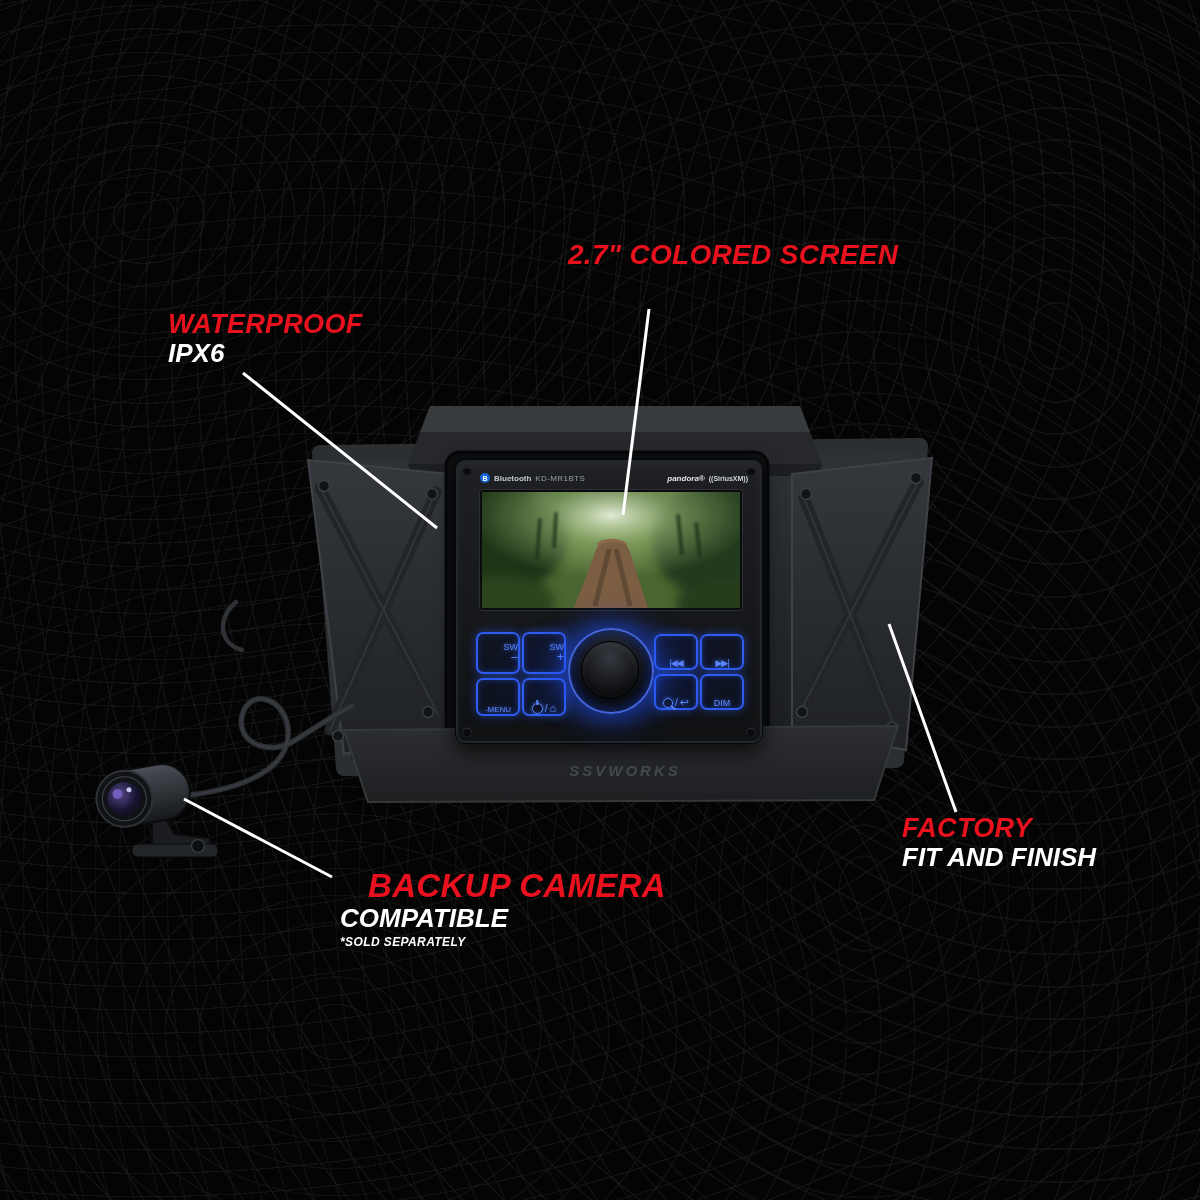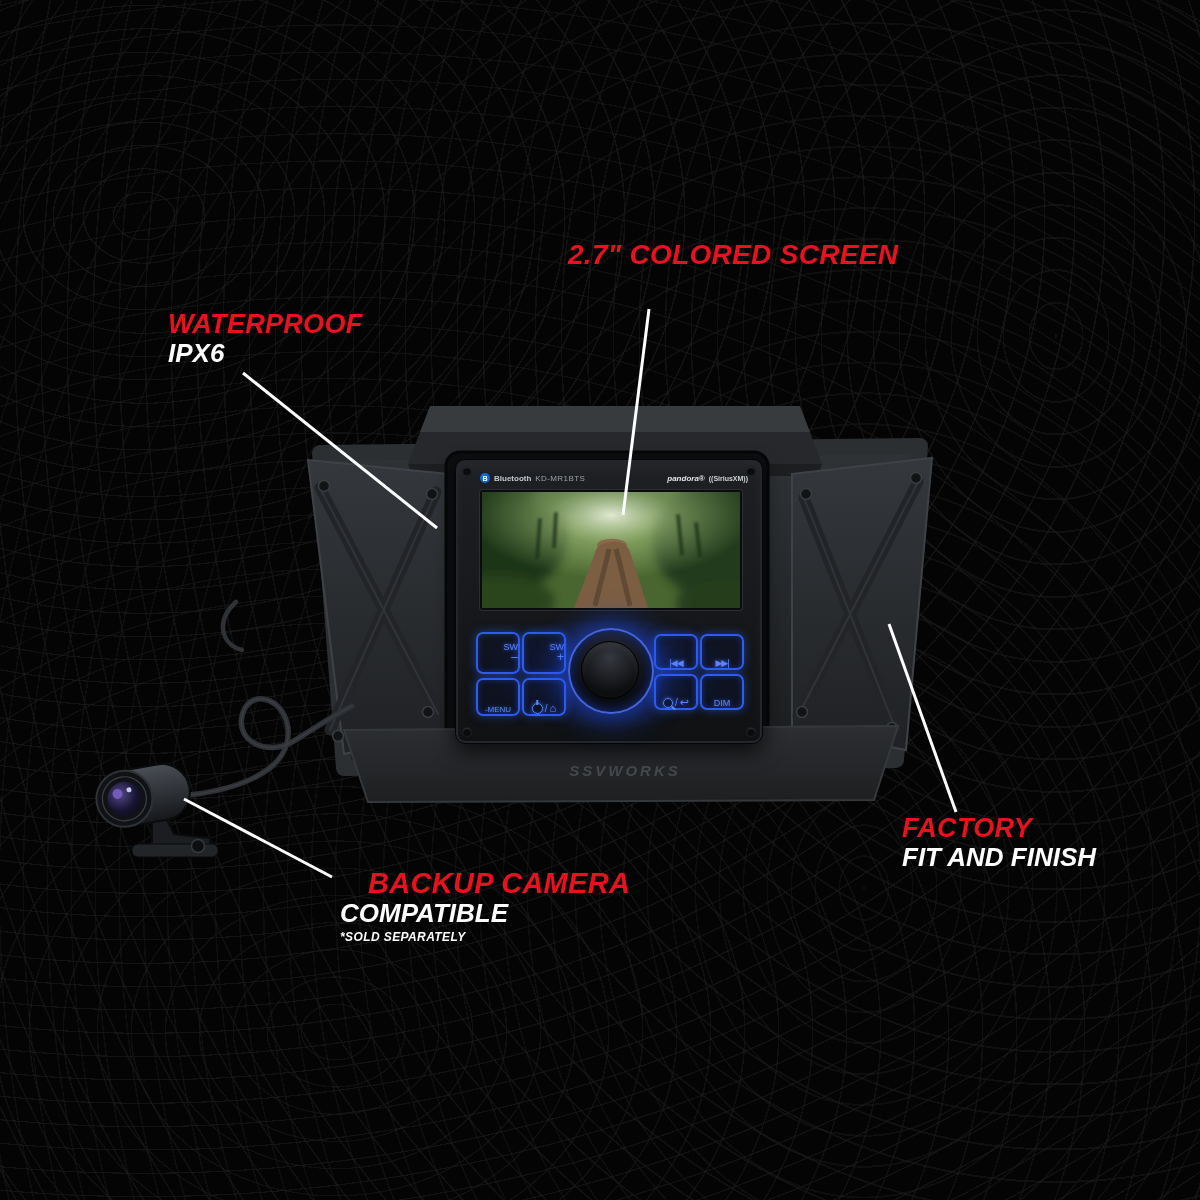--- a/index.html
+++ b/index.html
@@ -71,21 +71,21 @@
   .glyph{font-size:11px;line-height:1;}
 
   
   .callout{position:absolute;z-index:50;font-style:italic;font-weight:bold;line-height:1.08;}
   .callout .t{color:#e8111d;font-size:28px;letter-spacing:.3px;}
   .callout .s{color:#ffffff;font-size:26px;}
   .callout .n{color:#ffffff;font-size:12px;margin-top:4px;letter-spacing:.4px;}
   .co-screen{left:568px;top:240px;}
   .co-water{left:168px;top:310px;}.co-water .t{font-size:27px;}
   .co-factory{left:902px;top:814px;}.co-factory .t{font-size:27px;}
-  .co-camera{left:340px;top:868px;}.co-camera .t{margin-left:28px;font-size:29px;}
+  .co-camera{left:340px;top:868px;}.co-camera .t{margin-left:28px;font-size:33px;}
 </style>
 </head>
 <body>
 
 <div class="canvas">
 
   <div class="topo"></div>
 
   <svg class="mount-svg" viewBox="0 0 680 430">
     <defs>

